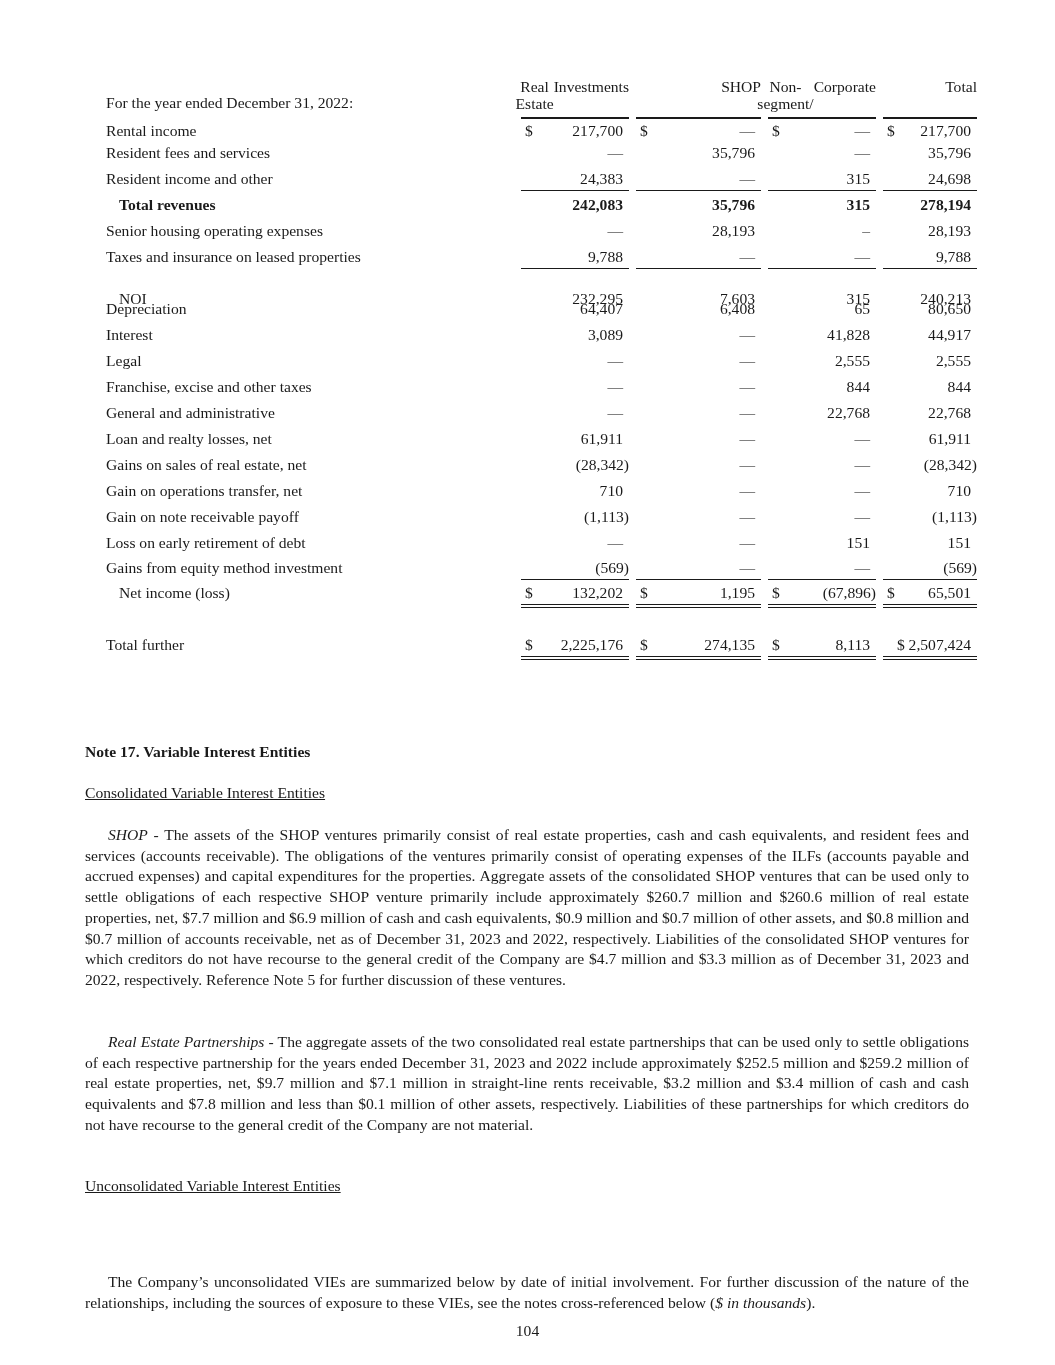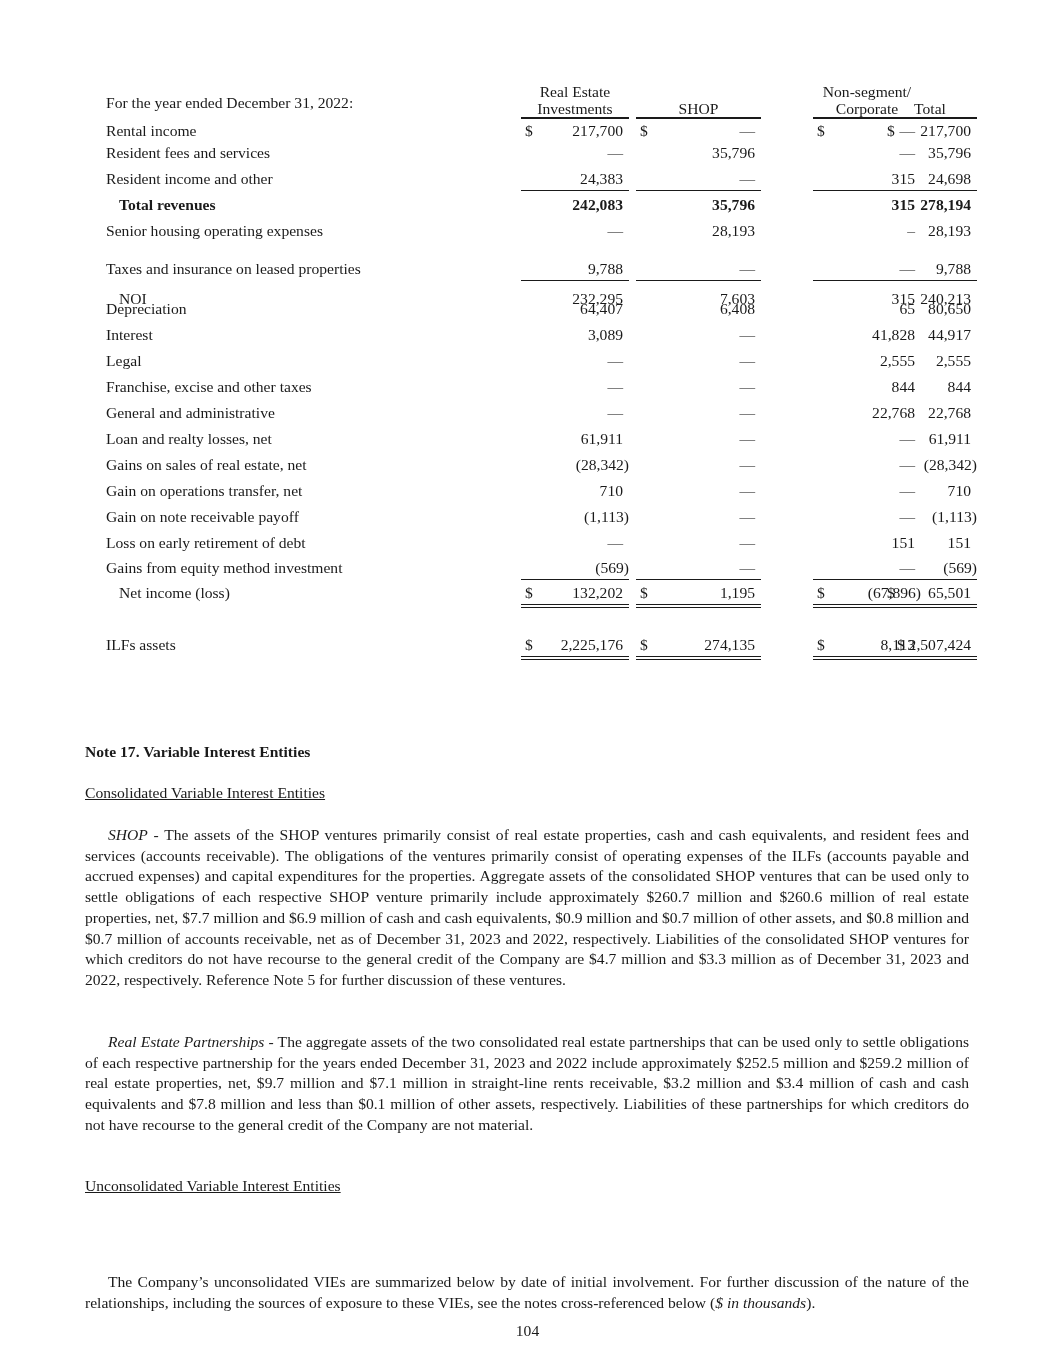--- a/index.html
+++ b/index.html
@@ -5,33 +5,33 @@
     html, body { margin: 0; padding: 0; background: #ffffff; }
     body {
       width: 1055px; height: 1365px; position: relative; overflow: hidden;
       font-family: "Liberation Serif", "DejaVu Serif", serif;
       color: #1a1a1a; font-size: 15.6px;
     }
     .tbl { position: absolute; left: 0; top: 0; width: 1055px; }
     .hdr { position: absolute; top: 78px; left: 0; width: 1055px; height: 40px; }
     .hdr .lbl { position: absolute; left: 106px; top: 16px; }
     .hdr .col { position: absolute; top: 0; height: 39px; text-align: center; line-height: 17px;
-                border-bottom: 2px solid #1a1a1a; display: flex; flex-direction: column; justify-content: flex-end; }
+                border-bottom: 2px solid #1a1a1a; display: flex; flex-direction: row; justify-content: flex-end; }
     .row { position: absolute; left: 0; width: 1010px; height: 22px; line-height: 22px; }
     .row .lbl { position: absolute; left: 106px; }
     .row .lbl.ind { left: 119px; }
     .row .cell { position: absolute; top: 0; height: 22px; }
     .row .cell .dol { position: absolute; left: 4px; top: 0; }
     .row .cell .val { position: absolute; right: 6px; top: 0; white-space: nowrap; }
     .row .cell .val.paren { right: 0px; text-align: center; }
     .row .cell.ul { border-bottom: 1.5px solid #1a1a1a; }
     .row .cell.dbl { border-bottom: 4px double #1a1a1a; }
     .c1 { left: 521px; width: 108px; }
     .c2 { left: 636px; width: 125px; }
-    .c3 { left: 768px; width: 108px; margin-left: 45px; }
+    .c3 { left: 768px; width: 108px; }
     .c4 { left: 883px; width: 94px; }
     .dash { color: #555; }
 
     .note-title { position: absolute; left: 85px; top: 743px; font-weight: bold; }
     .sub { position: absolute; left: 85px; text-decoration: underline; }
     .para { position: absolute; left: 85px; width: 884px; text-align: justify; line-height: 20.7px; text-indent: 23px; }
     .para i { font-style: italic; }
     .page-num { position: absolute; left: 0; width: 1055px; top: 1322px; text-align: center; }
   </style>
 </head>
@@ -128,21 +128,21 @@
         <div class="cell c2">
           <span class="val">28,193</span>
         </div>
         <div class="cell c3">
           <span class="val dash">–</span>
         </div>
         <div class="cell c4">
           <span class="val">28,193</span>
         </div>
       </div>
-      <div class="row" style="top: 258px;">
+      <div class="row" style="top: 246px;">
         <span class="lbl">Taxes and insurance on leased properties</span>
         <div class="cell c1 ul">
           <span class="val">9,788</span>
         </div>
         <div class="cell c2 ul">
           <span class="val dash">—</span>
         </div>
         <div class="cell c3 ul">
           <span class="val dash">—</span>
         </div>
@@ -343,21 +343,21 @@
         <div class="cell c3 dbl">
           <span class="dol">$</span>
           <span class="val paren">(67,896)</span>
         </div>
         <div class="cell c4 dbl">
           <span class="dol">$</span>
           <span class="val">65,501</span>
         </div>
       </div>
       <div class="row" style="top: 634px;">
-        <span class="lbl">ILFs assets</span>
+        <span class="lbl">Total further</span>
         <div class="cell c1 dbl">
           <span class="dol">$</span>
           <span class="val">2,225,176</span>
         </div>
         <div class="cell c2 dbl">
           <span class="dol">$</span>
           <span class="val">274,135</span>
         </div>
         <div class="cell c3 dbl">
           <span class="dol">$</span>

